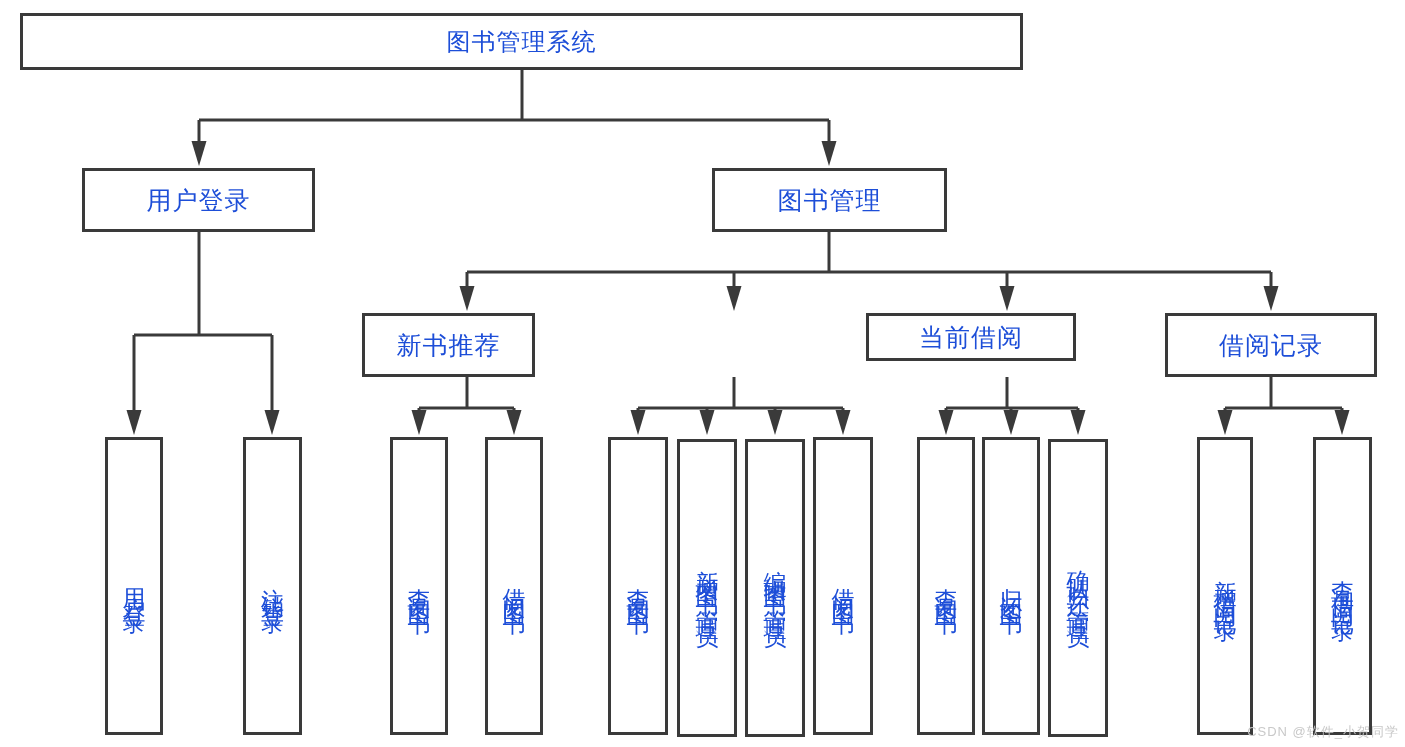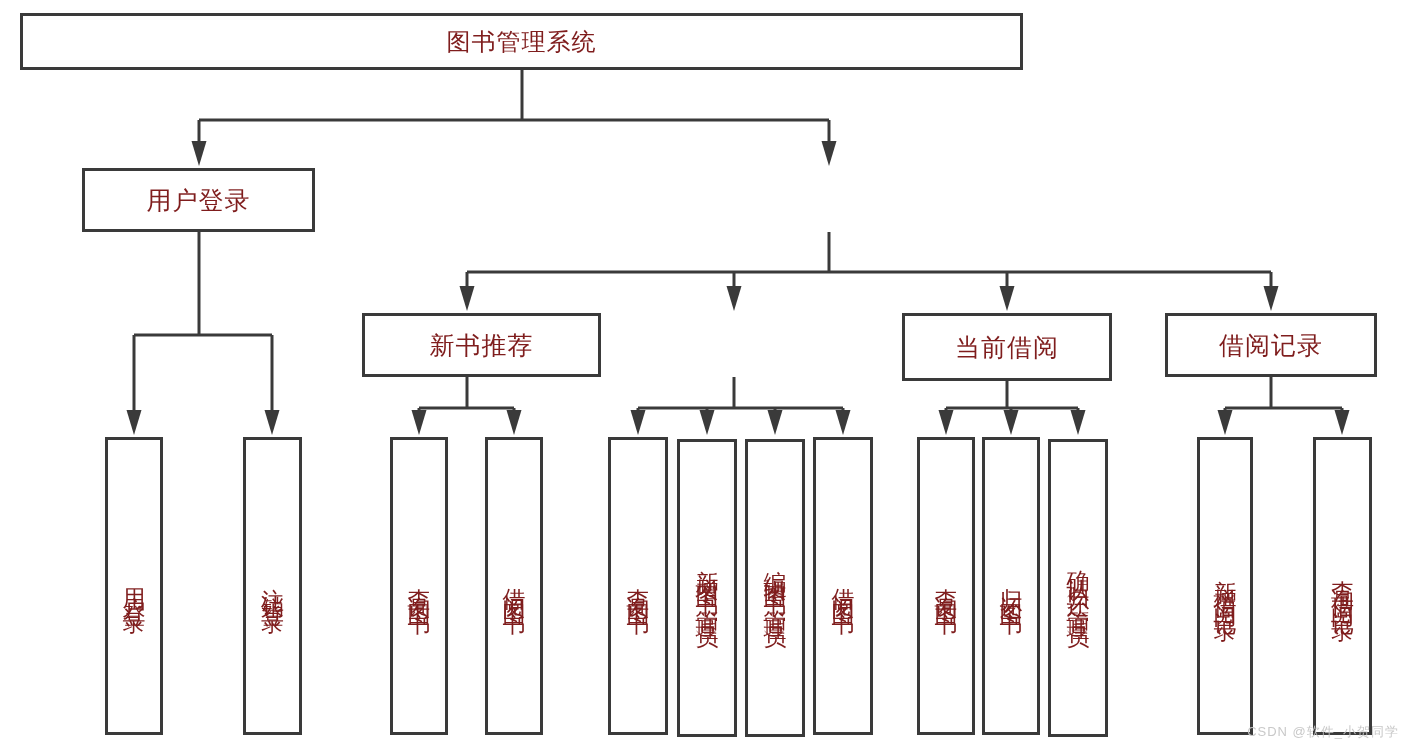--- a/index.html
+++ b/index.html
@@ -15,21 +15,21 @@
     position: absolute;
     left: 0; top: 0;
     width: 1405px; height: 747px;
     z-index: 1;
   }
   .box {
     position: absolute;
     box-sizing: border-box;
     border: 3px solid #3a3a3a;
     background: #ffffff;
-    color: #7f1d1d;
+    color: #1d4ed8;
     display: flex;
     align-items: center;
     justify-content: center;
     z-index: 2;
     line-height: 1;
   }
   .box.h {
     font-size: 25px;
     letter-spacing: 1px;
     white-space: nowrap;
@@ -132,23 +132,24 @@
       <path class="edge" d="M1225 408 V414"></path>
       <polygon class="ah" points="1217.5,410 1232.5,410 1225,435"></polygon>
       <path class="edge" d="M1342 408 V414"></path>
       <polygon class="ah" points="1334.5,410 1349.5,410 1342,435"></polygon>
     </g>
   </svg>
 
   <div class="box h top" style="left:20px; top:13px; width:1003px; height:57px">图书管理系统</div>
 
   <div class="box h" style="left:82px; top:168px; width:233px; height:64px">用户登录</div>
+  <div class="box h" style="left:712px; top:168px; width:235px; height:64px">图书管理</div>
 
-  <div class="box h" style="left:362px; top:313px; width:239px; height:64px">新书推荐</div>
-  <div class="box h" style="left:902px; top:313px; width:210px; height:68px">当前借阅</div>
+  <div class="box h" style="left:362px; top:313px; width:173px; height:64px">新书推荐</div>
+  <div class="box h" style="left:866px; top:313px; width:210px; height:48px">当前借阅</div>
   <div class="box h" style="left:1165px; top:313px; width:212px; height:64px">借阅记录</div>
 
   <div class="box v" style="left:105px; top:437px; width:58px; height:298px">用户登录</div>
   <div class="box v" style="left:243px; top:437px; width:59px; height:298px">注销登录</div>
 
   <div class="box v" style="left:390px; top:437px; width:58px; height:298px">查询图书</div>
   <div class="box v" style="left:485px; top:437px; width:58px; height:298px">借阅图书</div>
 
   <div class="box v" style="left:608px; top:437px; width:60px; height:298px">查询图书</div>
   <div class="box v" style="left:677px; top:439px; width:60px; height:298px">新增图书（管理员）</div>

